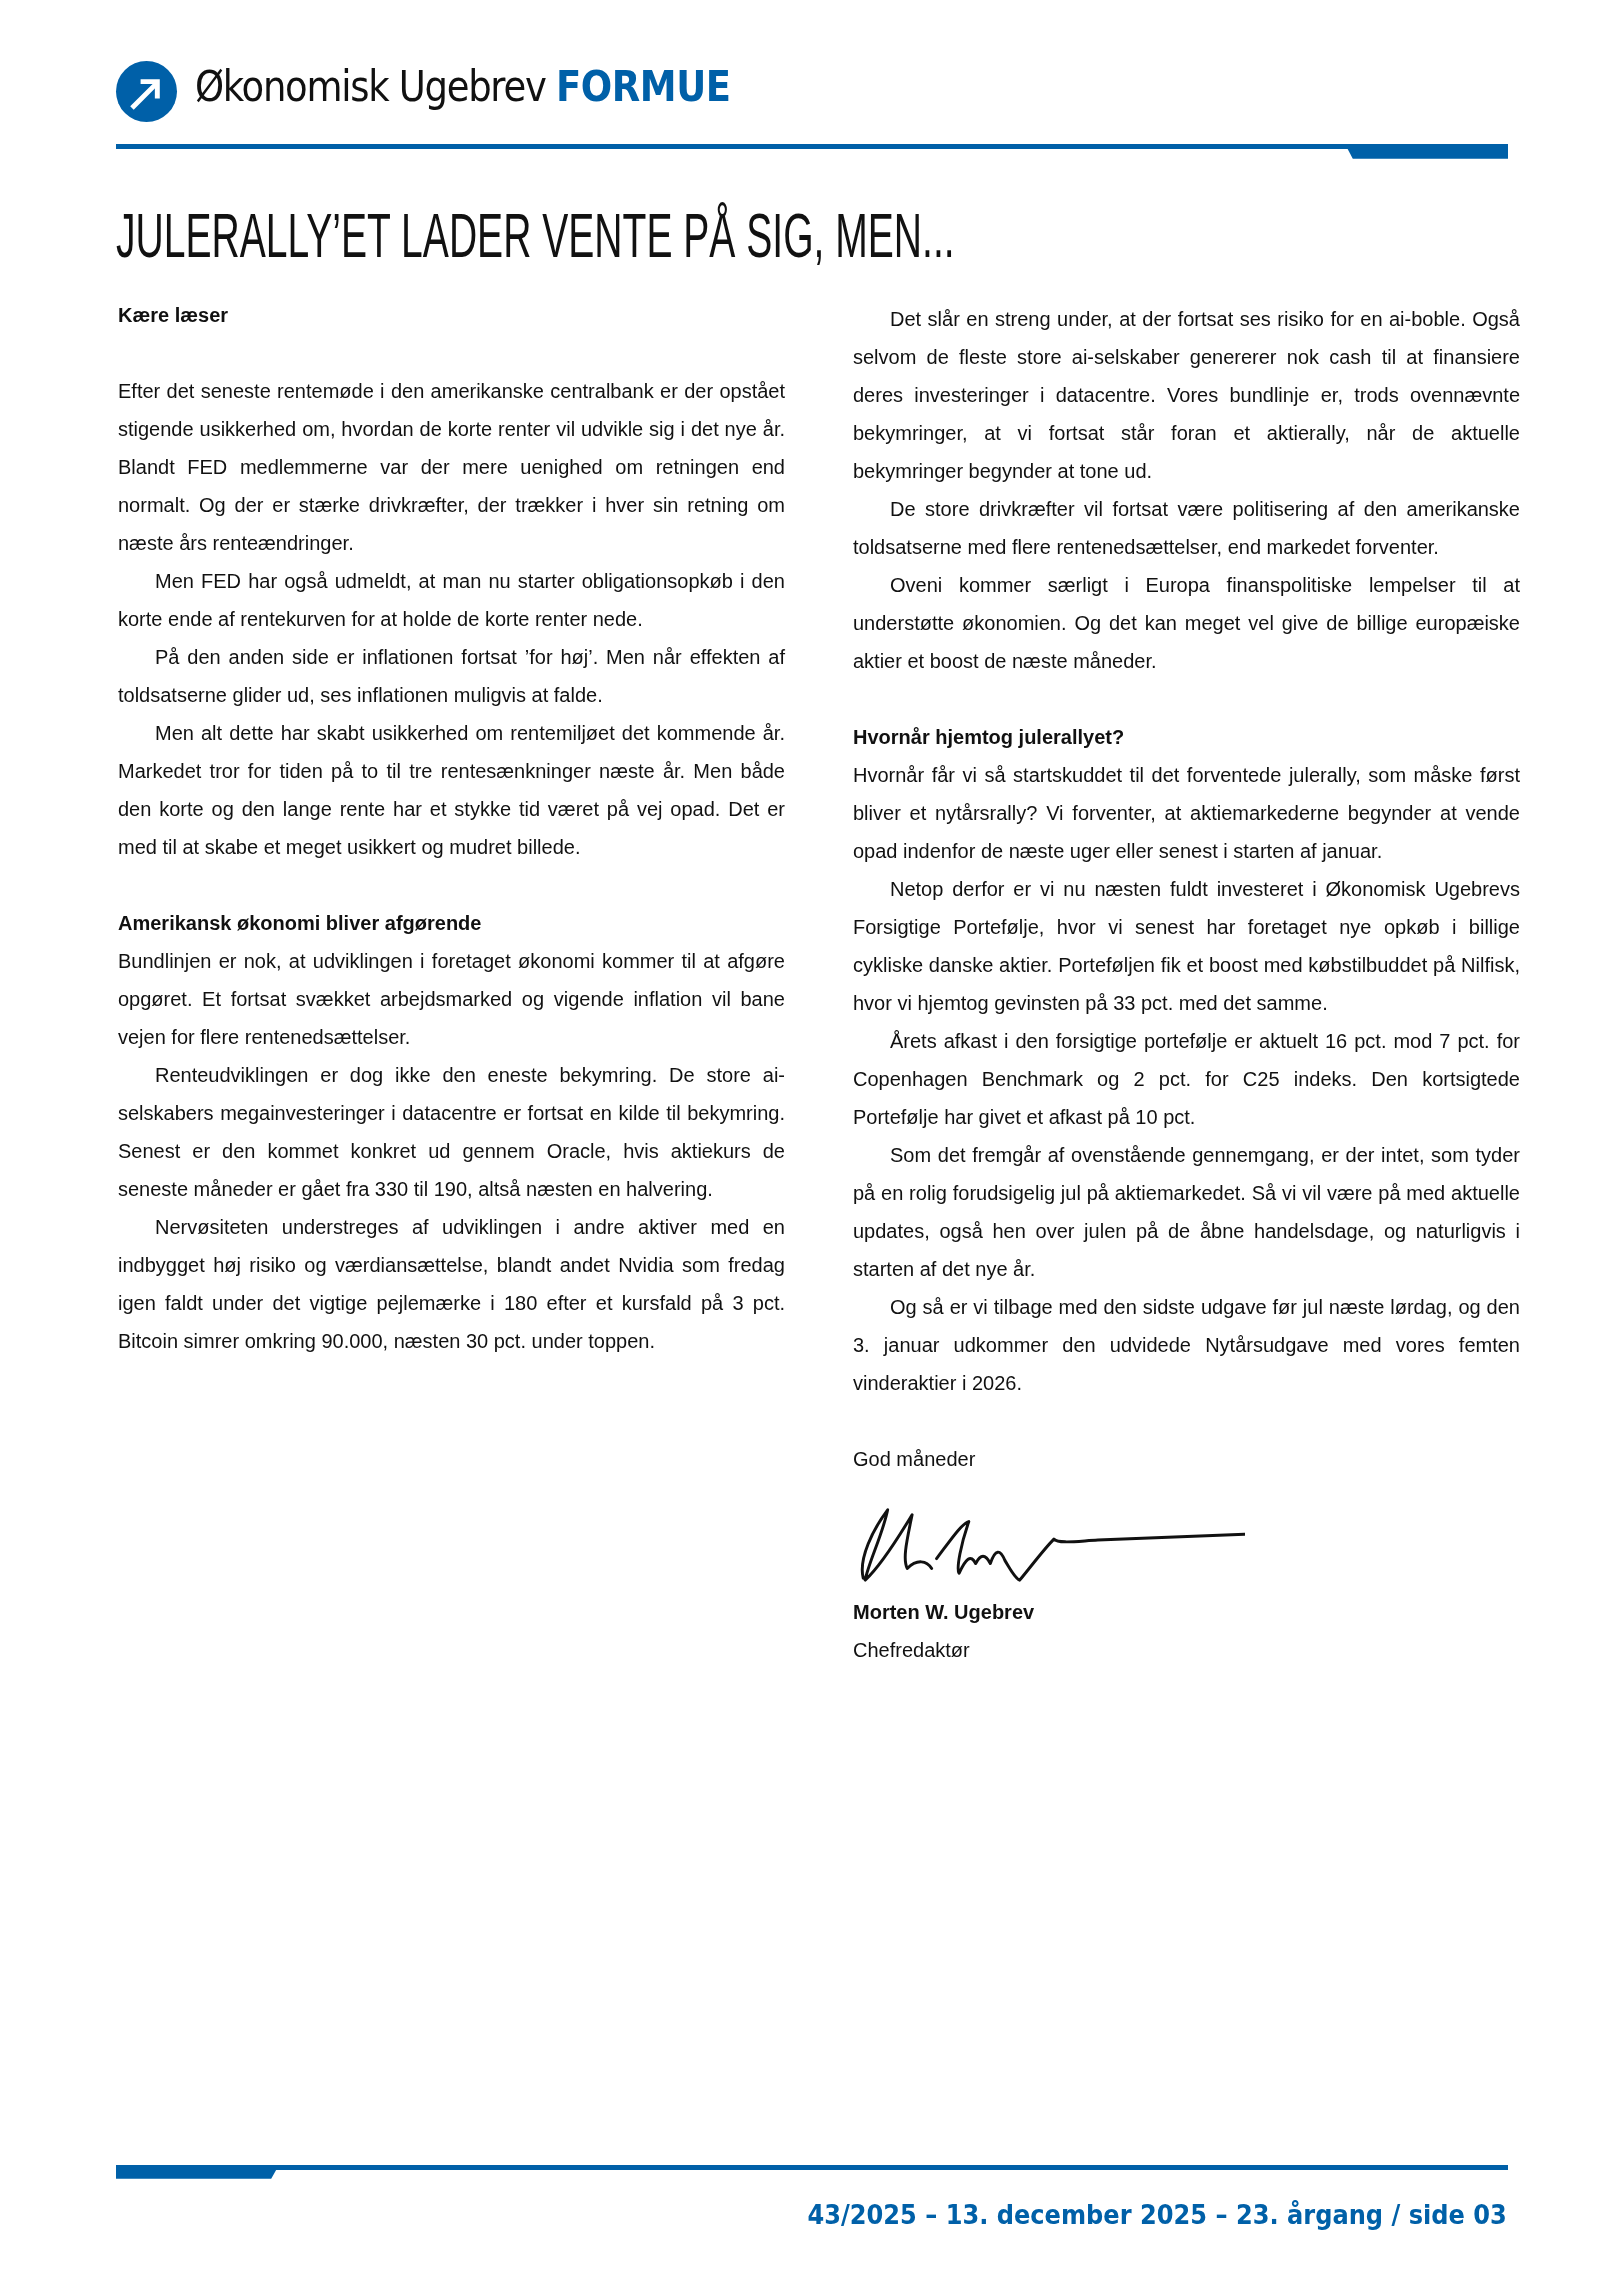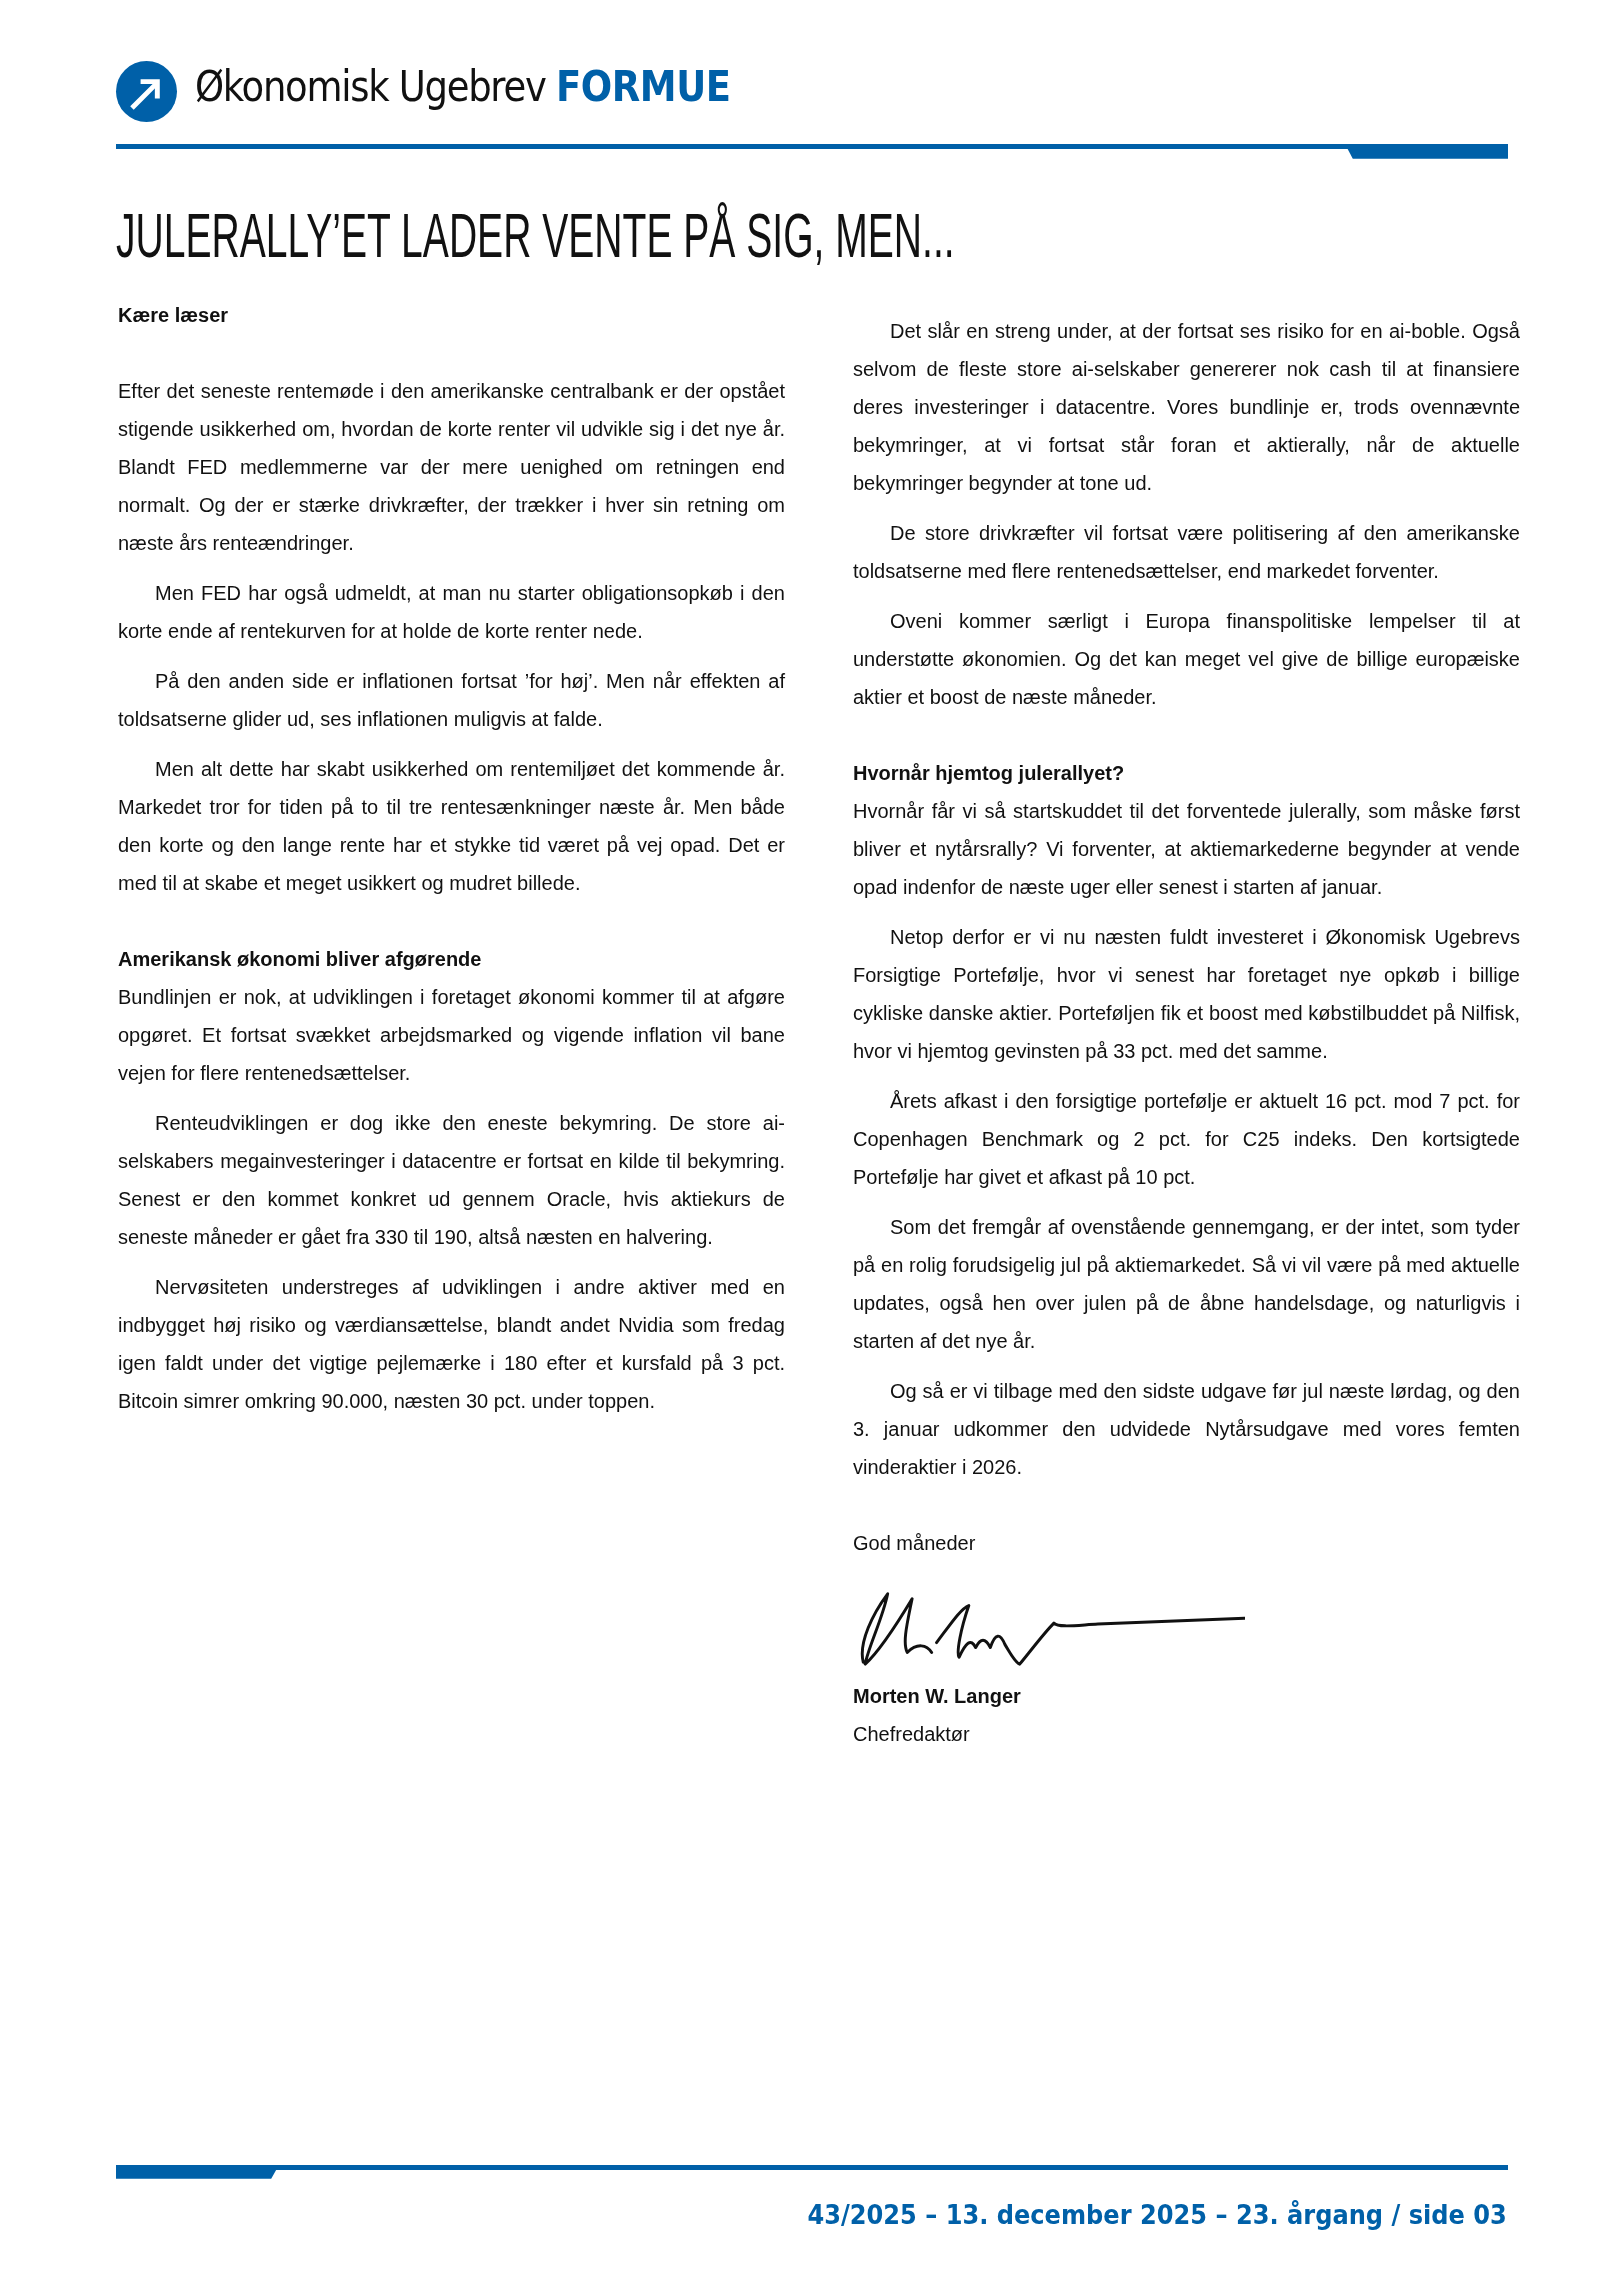--- a/index.html
+++ b/index.html
@@ -19,21 +19,21 @@
 
   .headline { position: absolute; left: 116px; top: 204px; font-family: "Liberation Sans", sans-serif;
               font-size: 63px; line-height: 63px; letter-spacing: 0px; white-space: nowrap;
               transform: scaleX(0.62); transform-origin: left top; color: #111; }
 
   .col { position: absolute; top: 296px; width: 667px; font-family: "Liberation Sans", sans-serif;
          font-size: 20px; line-height: 38px; color: #111; }
   .col-left { left: 118px; }
   .col-right { left: 853px; top: 300px; }
   .col p { margin: 0; text-align: justify; text-align-last: left; hyphens: manual; }
-  .col p.indent { text-indent: 37px; margin-top: 12px; }
+  .col p.indent { text-indent: 37px; }
   .col .head { font-weight: bold; margin: 0; }
   .gap { height: 38px; }
 
   .sig { display: block; margin-top: 21.6px; margin-bottom: 5.9px; }
   .sig-name { font-weight: bold; }
 
   .rule-bot { position: absolute; left: 116px; top: 2165px; width: 1392px; height: 4.9px; background: #0060a8; }
   .rule-bot-tab { position: absolute; left: 116px; top: 2165px; width: 163px; height: 13.7px; background: #0060a8;
                   clip-path: polygon(0 0, 100% 0, calc(100% - 7.8px) 100%, 0 100%); }
   .footer { position: absolute; right: 114px; top: 2199px; font-family: "DejaVu Sans", sans-serif; font-weight: bold;
@@ -82,20 +82,20 @@
     <p class="">Hvornår får vi så startskuddet til det forventede ju­lerally, som måske først bliver et nytårsrally? Vi for­venter, at aktiemarkederne begynder at vende opad indenfor de næste uger eller senest i starten af januar.</p>
     <p class="indent">Netop derfor er vi nu næsten fuldt investeret i Øko­nomisk Ugebrevs Forsigtige Portefølje, hvor vi senest har foretaget nye opkøb i billige cykliske danske aktier. Porteføljen fik et boost med købstilbuddet på Nilfisk, hvor vi hjemtog gevinsten på 33 pct. med det samme.</p>
     <p class="indent">Årets afkast i den forsigtige portefølje er aktuelt 16 pct. mod 7 pct. for Copenhagen Benchmark og 2 pct. for C25 indeks. Den kortsigtede Portefølje har givet et afkast på 10 pct.</p>
     <p class="indent">Som det fremgår af ovenstående gennemgang, er der intet, som tyder på en rolig forudsigelig jul på aktiemarkedet. Så vi vil være på med aktuelle upda­tes, også hen over julen på de åbne handelsdage, og naturligvis i starten af det nye år.</p>
     <p class="indent">Og så er vi tilbage med den sidste udgave før jul næ­ste lørdag, og den 3. januar udkommer den udvidede Nytårsudgave med vores femten vinderaktier i 2026.</p>
     <div class="gap"></div>
     <p>God måneder</p>
     <svg width="392" height="88" viewBox="0 0 400 90" class="sig">
       <path d="M10 80 C 5 60, 20 30, 35 10 C 30 35, 15 65, 12 82 C 25 70, 45 40, 60 15 C 55 40, 50 60, 55 70 C 65 60, 75 62, 80 70 M85 60 C 100 40, 110 25, 118 22 C 110 45, 105 70, 108 75 C 115 60, 120 55, 125 65 C 130 55, 135 55, 140 65 C 145 50, 150 50, 155 62 C 160 70, 165 80, 170 82 C 180 70, 195 50, 205 40 C 210 45, 230 42, 250 41 L 400 35" fill="none" stroke="#111" stroke-width="3" stroke-linecap="round" stroke-linejoin="round"></path>
     </svg>
-    <p class="sig-name">Morten W. Langer</p>
+    <p class="sig-name">Morten W. Ugebrev</p>
     <p>Chefredaktør</p>
   </div>
 
 <div class="rule-bot"></div>
 <div class="rule-bot-tab"></div>
 <div class="footer">43/2025 – 13. december 2025 – 23. årgang / side 03</div>
 
 
 </body></html>

